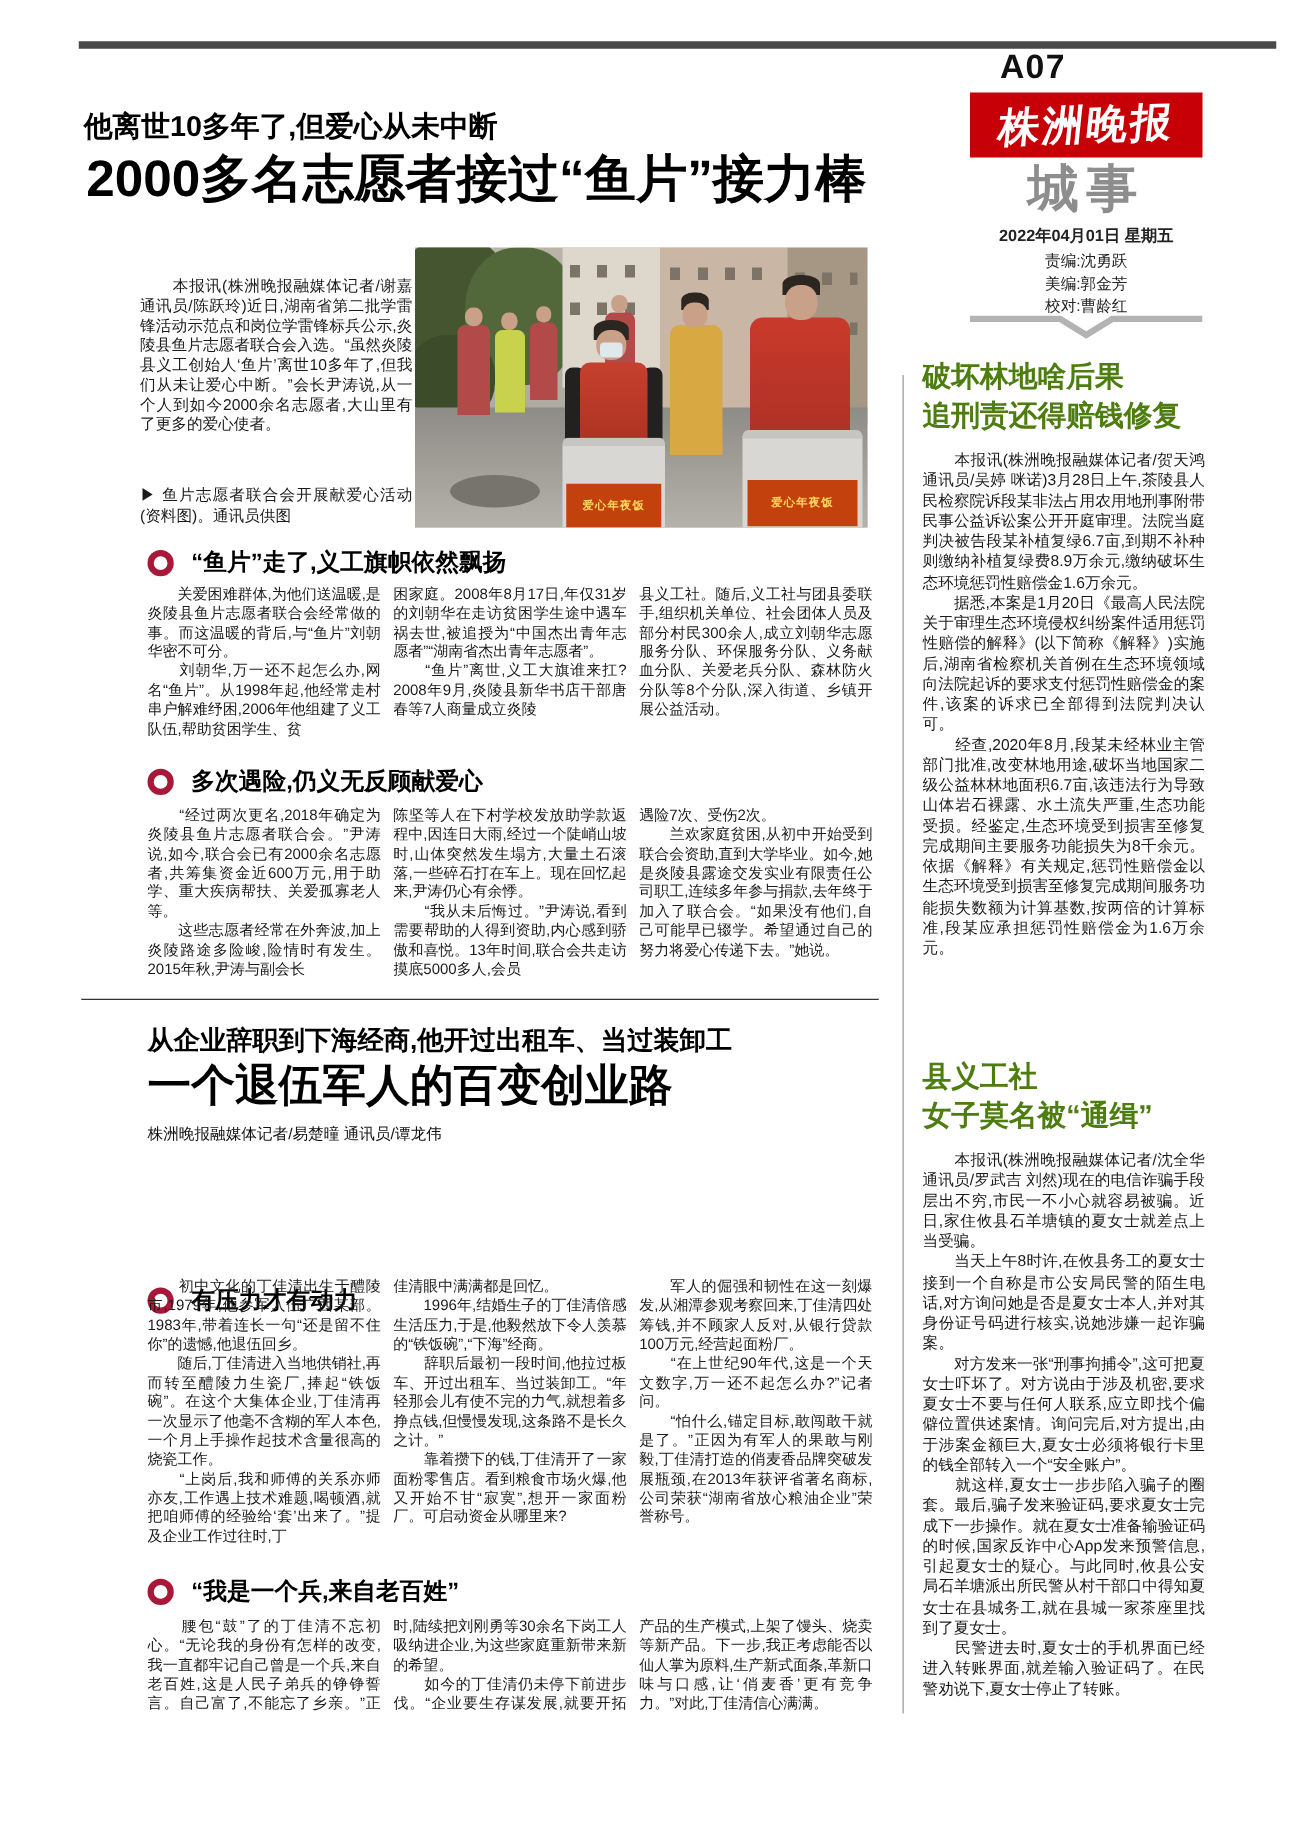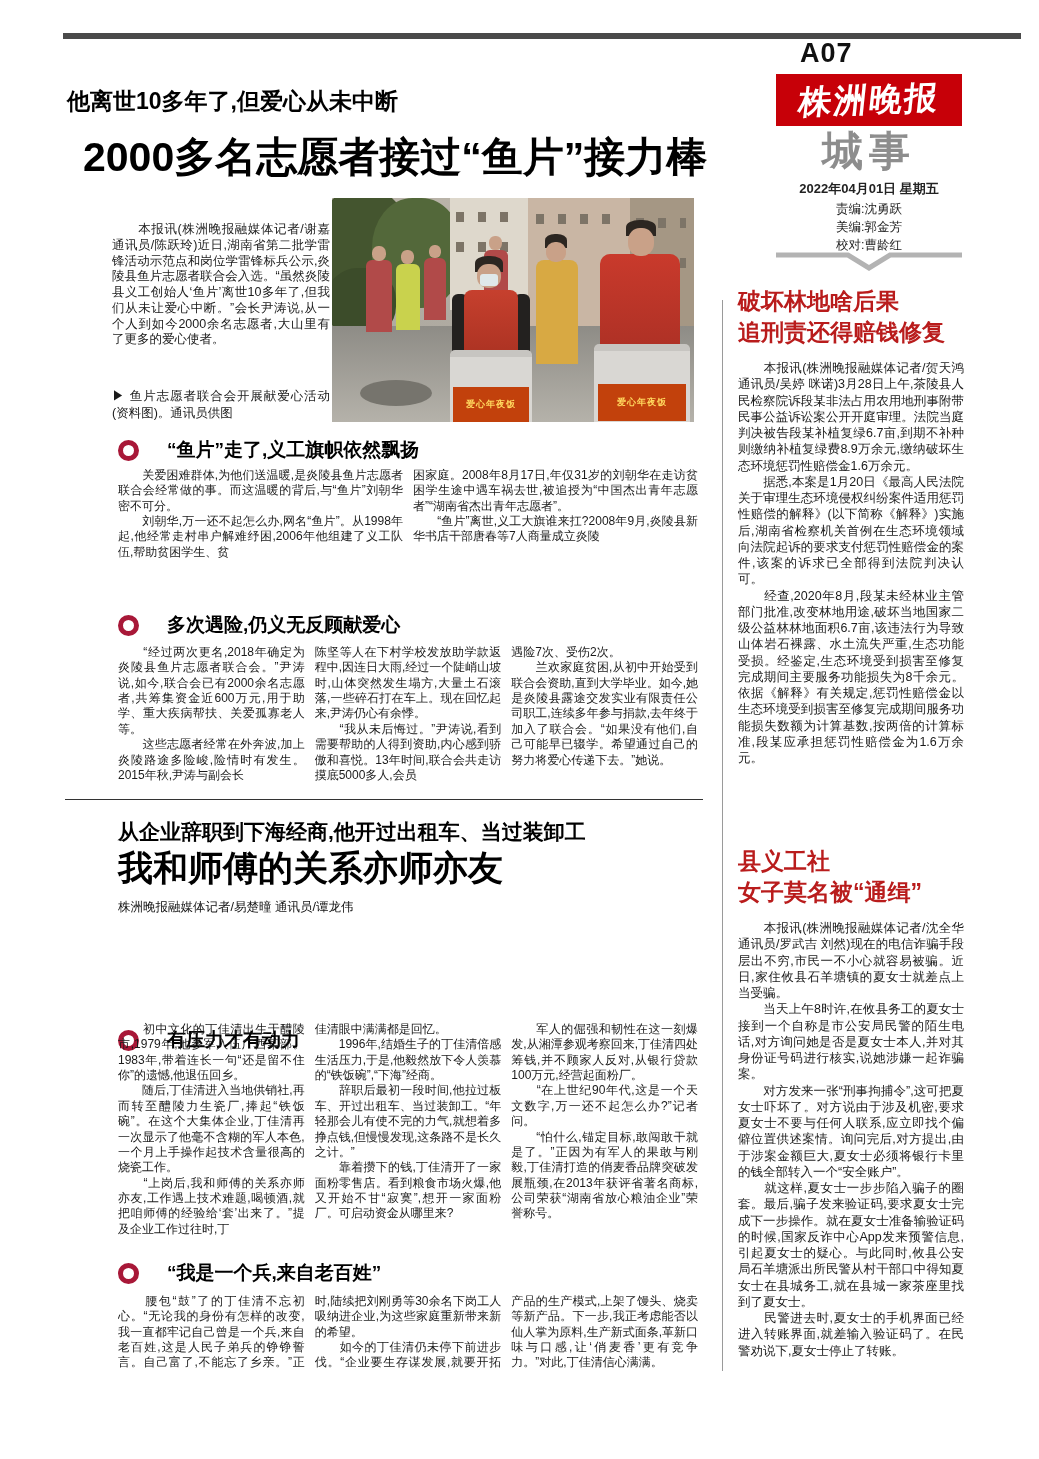--- a/index.html
+++ b/index.html
@@ -10,21 +10,21 @@
   .top-rule{left:63px;top:33px;width:958px;height:6px;background:#4a4a4a;}
   .page-number{left:800px;top:38px;width:90px;font-size:27px;font-weight:700;color:#111;letter-spacing:1px;}
   .masthead-box{left:776px;top:74px;width:186px;height:52px;background:#c70008;display:flex;align-items:center;justify-content:center;}
   .masthead-box span{color:#fff;font-size:33px;font-weight:900;transform:skewX(-8deg) rotate(-2deg);letter-spacing:2px;}
   .section-name{left:776px;top:124px;width:186px;text-align:center;font-size:41px;font-weight:800;color:#8d8d8d;letter-spacing:6px;}
   .date-line{left:760px;top:180px;width:218px;text-align:center;font-size:13px;font-weight:700;color:#222;}
   .editor-lines{left:760px;top:200px;width:218px;text-align:center;font-size:12.5px;line-height:1.45;white-space:pre-line;color:#222;}
   .chevron-divider{left:776px;top:252px;}
   
   .lead-kicker{left:67px;top:86px;font-size:23px;font-weight:700;color:#000;}
-  .lead-headline{left:67px;top:114px;width:690px;margin:16px;font-size:41px;font-weight:900;color:#000;letter-spacing:0px;}
+  .lead-headline{left:67px;top:114px;width:690px;margin:2px;font-size:41px;font-weight:900;color:#000;letter-spacing:0px;}
   .lead-intro{left:112px;top:222px;width:218px;font-size:12.5px;line-height:1.26;text-align:justify;white-space:pre-line;}
   .photo-caption{left:112px;top:388px;width:218px;font-size:12.5px;line-height:1.35;text-align:justify;}
   
   .photo{left:332px;top:198px;width:362px;height:224px;overflow:hidden;background:linear-gradient(#b9b3a8,#a8a49c);}
   .ph{position:absolute;}
   .ph-trees1{left:-14px;top:-8px;width:90px;height:120px;background:#44552f;border-radius:40%;}
   .ph-trees2{left:40px;top:0px;width:90px;height:110px;background:#53683a;border-radius:45%;}
   .ph-trees3{left:-6px;top:70px;width:70px;height:70px;background:#3c4c2a;border-radius:45%;}
   .ph-bld1{left:118px;top:0;width:78px;height:112px;background:#ded8cc;}
   .ph-bld2{left:196px;top:0;width:104px;height:132px;background:#c9b6a4;}
@@ -39,38 +39,38 @@
   .ph-jacket{background:linear-gradient(#c93a2c,#a92f24);border-radius:10px 10px 0 0;}
   .ph-vest{background:linear-gradient(#c6402e,#ab3222);border-radius:8px 8px 0 0;}
   .ph-arm{background:#23211f;border-radius:6px;}
   .ph-yellow{background:#d8a943;border-radius:8px 8px 0 0;}
   .ph-neon{background:#c9d24d;border-radius:6px 6px 0 0;}
   .ph-bgred{background:#b14a49;border-radius:6px 6px 0 0;}
   .ph-box{background:#d9d7d3;border-radius:5px;border-top:7px solid #c7c5c1;}
   .ph-box-label{position:absolute;left:4%;right:4%;top:42%;height:48%;background:#c2410c;color:#ffd75e;
                 display:flex;align-items:center;justify-content:center;font-size:9px;font-weight:700;letter-spacing:1px;}
   
-  .sec-header{display:flex;align-items:center;gap:28px;font-size:19px;font-weight:700;color:#000;}
+  .sec-header{display:flex;align-items:center;gap:14px;font-size:19px;font-weight:700;color:#000;}
   .donut{width:11px;height:11px;border:5px solid #a81838;border-radius:50%;flex:0 0 auto;}
   .cols{display:flex;gap:10px;width:580px;}
   .col{flex:1;font-size:12px;line-height:1.28;text-align:justify;white-space:pre-line;overflow:hidden;}
   .s1h{left:118px;top:437px;} .s1c{left:118px;top:468px;height:140px;}
   .s2h{left:118px;top:612px;} .s2c{left:118px;top:645px;height:150px;}
   .mid-rule{left:65px;top:799px;width:638px;height:1px;background:#333;}
   
   .a2-kicker{left:118px;top:818px;font-size:21px;font-weight:700;color:#000;}
   .a2-headline{left:118px;top:845px;margin:0;font-size:35px;font-weight:900;color:#000;}
   .a2-byline{left:118px;top:899px;font-size:12.5px;color:#111;}
   .a2-lede{left:118px;top:925px;width:582px;font-size:12.5px;line-height:1.55;white-space:pre-line;
            font-family:"Liberation Serif",serif;color:#111;}
   .s3h{left:118px;top:990px;margin-top:37px;} .s3c{left:118px;top:1022px;height:238px;}
   .s4h{left:118px;top:1260px;} .s4c{left:118px;top:1294px;height:142px;}
   
   .v-divider{left:722px;top:300px;width:1px;height:1132px;background:#9a9a9a;}
-  .sb-headline{left:738px;top:286px;width:226px;font-size:23px;font-weight:800;line-height:1.35;color:#b91c1c;white-space:pre-line;}
+  .sb-headline{left:738px;top:286px;width:226px;font-size:23px;font-weight:800;line-height:1.35;color:#4d7c0f;white-space:pre-line;}
   .sb-body{left:738px;top:360px;width:226px;height:472px;font-size:12.5px;line-height:1.3;text-align:justify;
            white-space:pre-line;overflow:hidden;}
   .sb2-headline{top:846px;}
   .sb2-body{top:920px;height:482px;}
   .bottom-bar{left:0;top:1438px;width:1039px;height:21px;background:#d8d8d8;}
 </style>
 </head>
 <body>
 
 <div class="page">
@@ -149,39 +149,40 @@
 
   <div class="abs sec-header s1h">
     <span class="donut"></span>
     <span>“鱼片”走了,义工旗帜依然飘扬</span>
   </div>
   <div class="abs cols s1c">
     <div class="col">　　关爱困难群体,为他们送温暖,是炎陵县鱼片志愿者联合会经常做的事。而这温暖的背后,与“鱼片”刘朝华密不可分。
 　　刘朝华,万一还不起怎么办,网名“鱼片”。从1998年起,他经常走村串户解难纾困,2006年他组建了义工队伍,帮助贫困学生、贫</div>
     <div class="col">困家庭。2008年8月17日,年仅31岁的刘朝华在走访贫困学生途中遇车祸去世,被追授为“中国杰出青年志愿者”“湖南省杰出青年志愿者”。
 　　“鱼片”离世,义工大旗谁来扛?2008年9月,炎陵县新华书店干部唐春等7人商量成立炎陵</div>
+    <div class="col">县义工社。随后,义工社与团县委联手,组织机关单位、社会团体人员及部分村民300余人,成立刘朝华志愿服务分队、环保服务分队、义务献血分队、关爱老兵分队、森林防火分队等8个分队,深入街道、乡镇开展公益活动。</div>
   </div>
 
   <div class="abs sec-header s2h">
     <span class="donut"></span>
     <span>多次遇险,仍义无反顾献爱心</span>
   </div>
   <div class="abs cols s2c">
     <div class="col">　　“经过两次更名,2018年确定为炎陵县鱼片志愿者联合会。”尹涛说,如今,联合会已有2000余名志愿者,共筹集资金近600万元,用于助学、重大疾病帮扶、关爱孤寡老人等。
 　　这些志愿者经常在外奔波,加上炎陵路途多险峻,险情时有发生。2015年秋,尹涛与副会长</div>
     <div class="col">陈坚等人在下村学校发放助学款返程中,因连日大雨,经过一个陡峭山坡时,山体突然发生塌方,大量土石滚落,一些碎石打在车上。现在回忆起来,尹涛仍心有余悸。
 　　“我从未后悔过。”尹涛说,看到需要帮助的人得到资助,内心感到骄傲和喜悦。13年时间,联合会共走访摸底5000多人,会员</div>
     <div class="col">遇险7次、受伤2次。
 　　兰欢家庭贫困,从初中开始受到联合会资助,直到大学毕业。如今,她是炎陵县露途交发实业有限责任公司职工,连续多年参与捐款,去年终于加入了联合会。“如果没有他们,自己可能早已辍学。希望通过自己的努力将爱心传递下去。”她说。</div>
   </div>
 
   <div class="abs mid-rule"></div>
 
   <div class="abs a2-kicker">从企业辞职到下海经商,他开过出租车、当过装卸工</div>
-  <h2 class="abs a2-headline">我和师傅的关系亦师亦友</h2>
+  <h2 class="abs a2-headline">一个退伍军人的百变创业路</h2>
   <div class="abs a2-byline">株洲晚报融媒体记者/易楚曈  通讯员/谭龙伟</div>
 
   <div class="abs sec-header s3h">
     <span class="donut"></span>
     <span>有压力才有动力</span>
   </div>
   <div class="abs cols s3c">
     <div class="col">　　初中文化的丁佳清出生于醴陵市,1979年,他参军入伍广西某部。1983年,带着连长一句“还是留不住你”的遗憾,他退伍回乡。
 　　随后,丁佳清进入当地供销社,再而转至醴陵力生瓷厂,捧起“铁饭碗”。在这个大集体企业,丁佳清再一次显示了他毫不含糊的军人本色,一个月上手操作起技术含量很高的烧瓷工作。
 　　“上岗后,我和师傅的关系亦师亦友,工作遇上技术难题,喝顿酒,就把咱师傅的经验给‘套’出来了。”提及企业工作过往时,丁</div>

